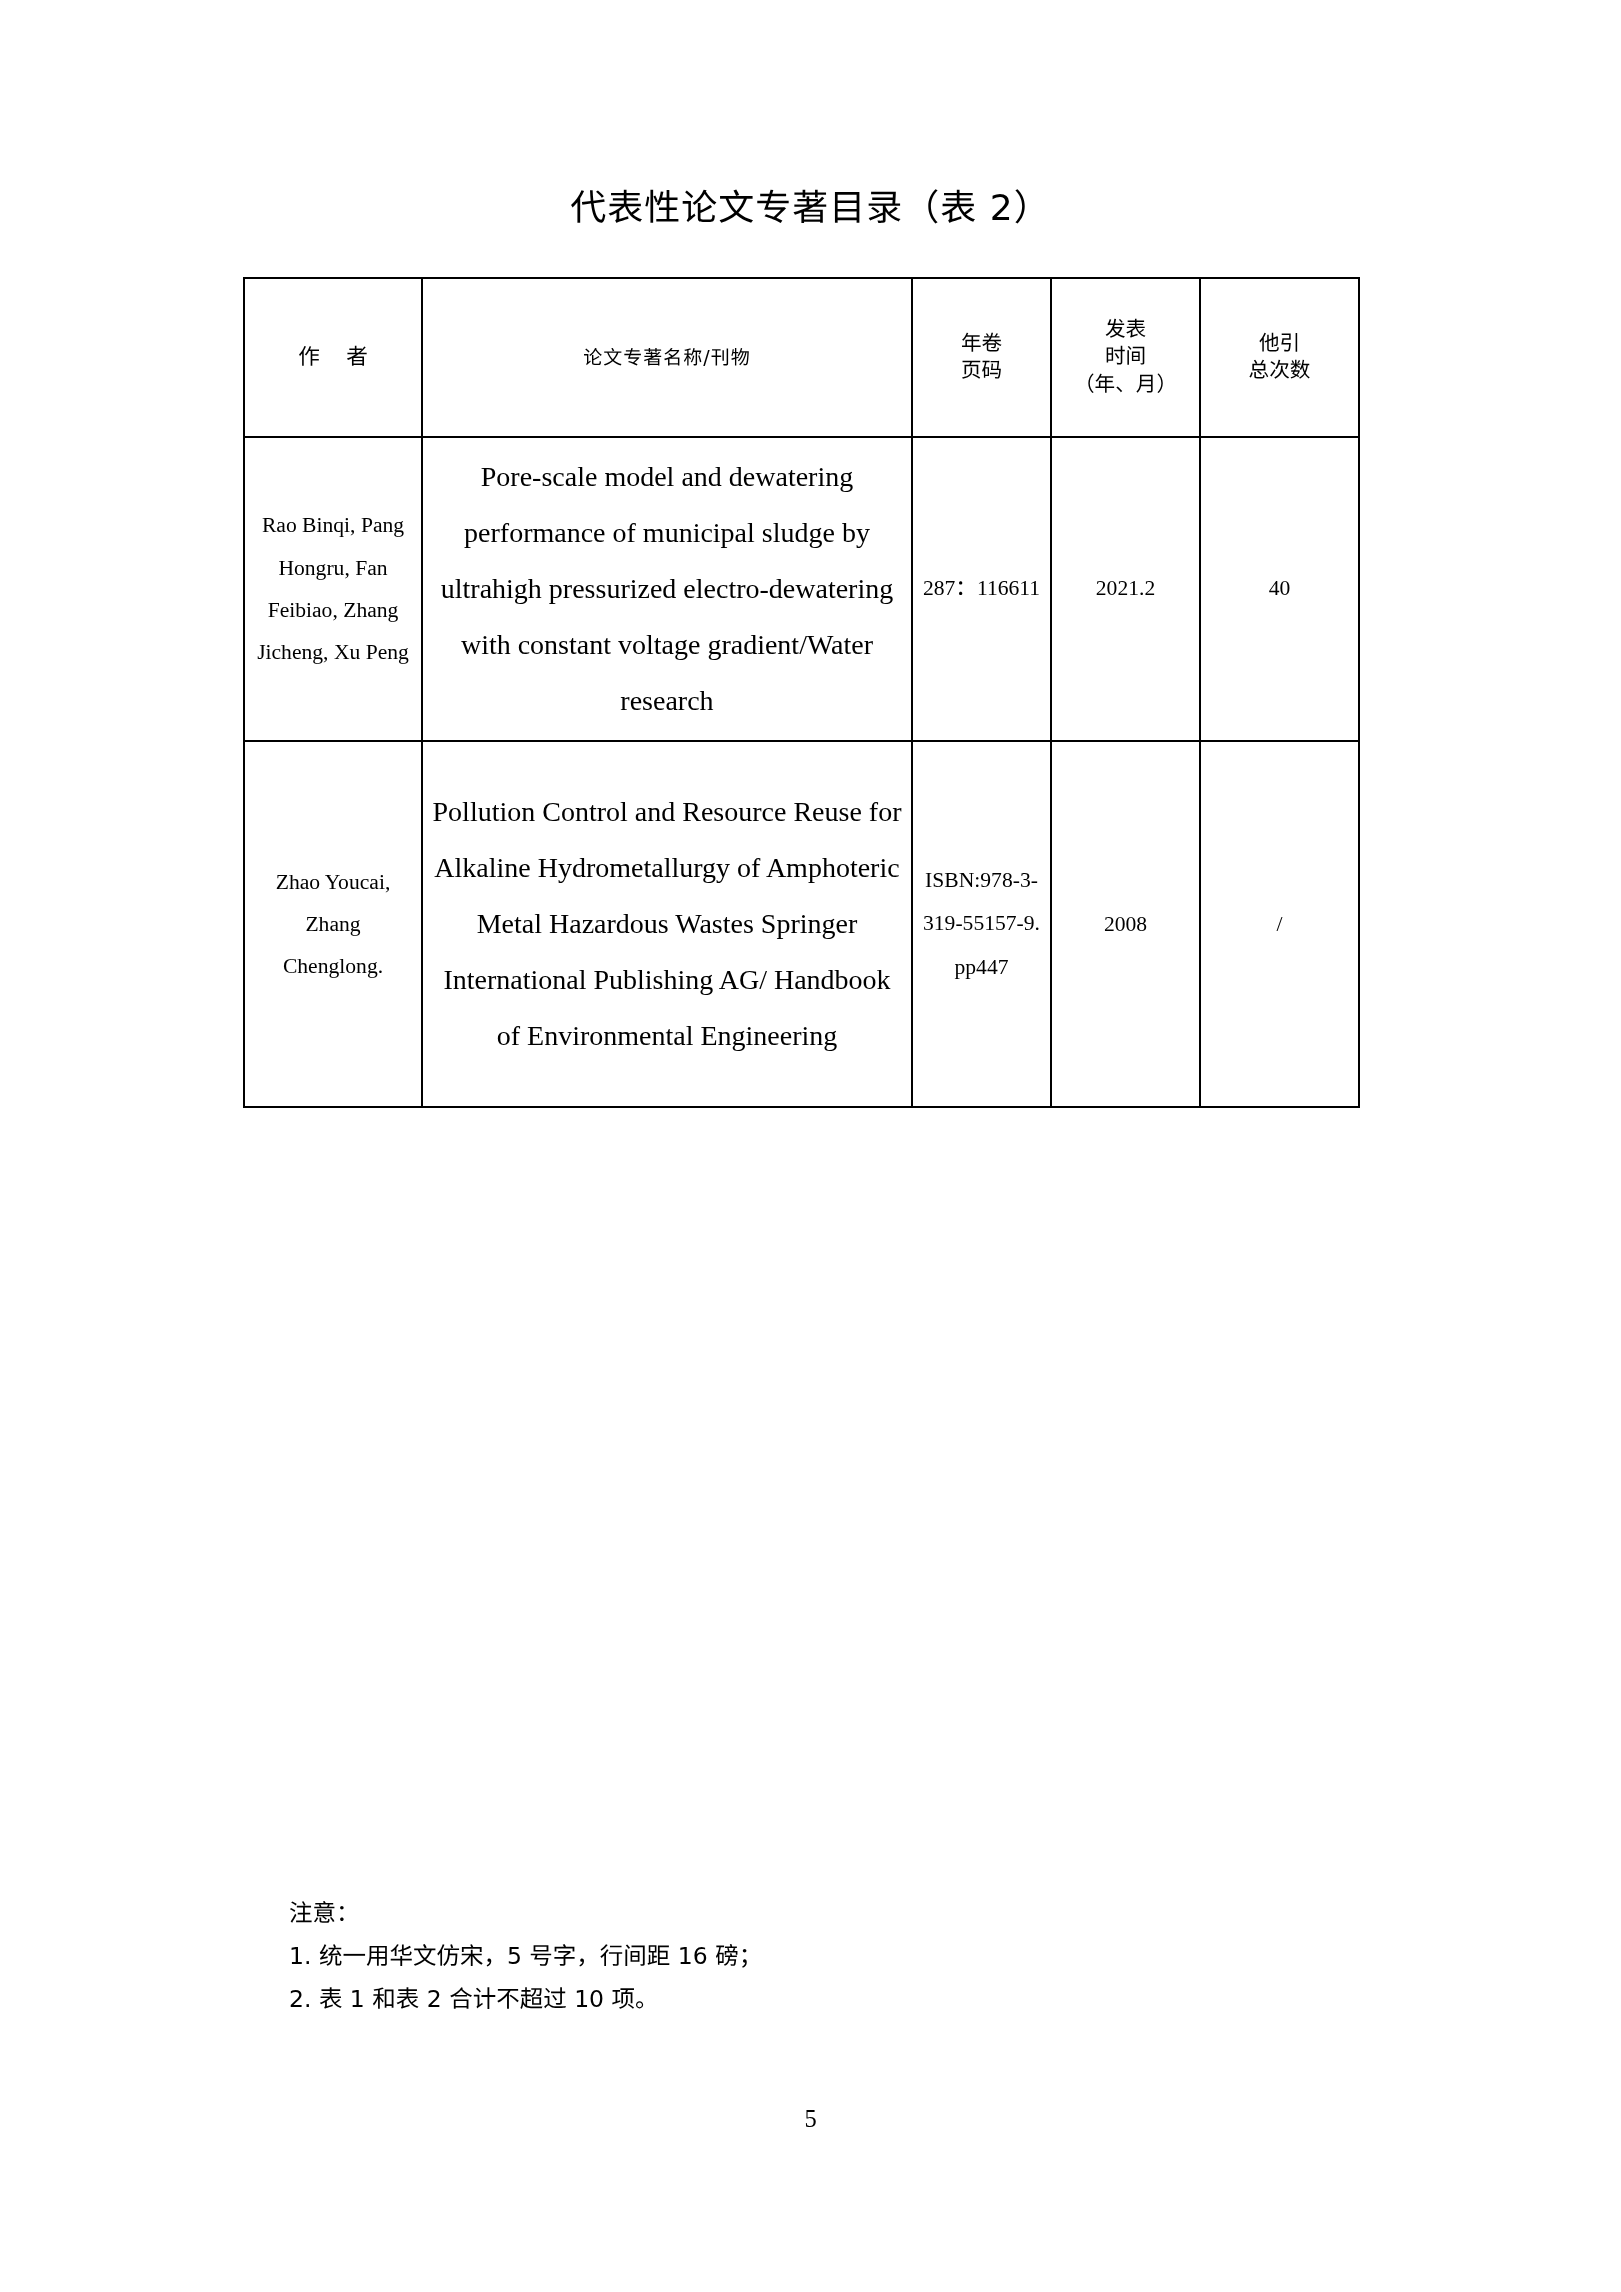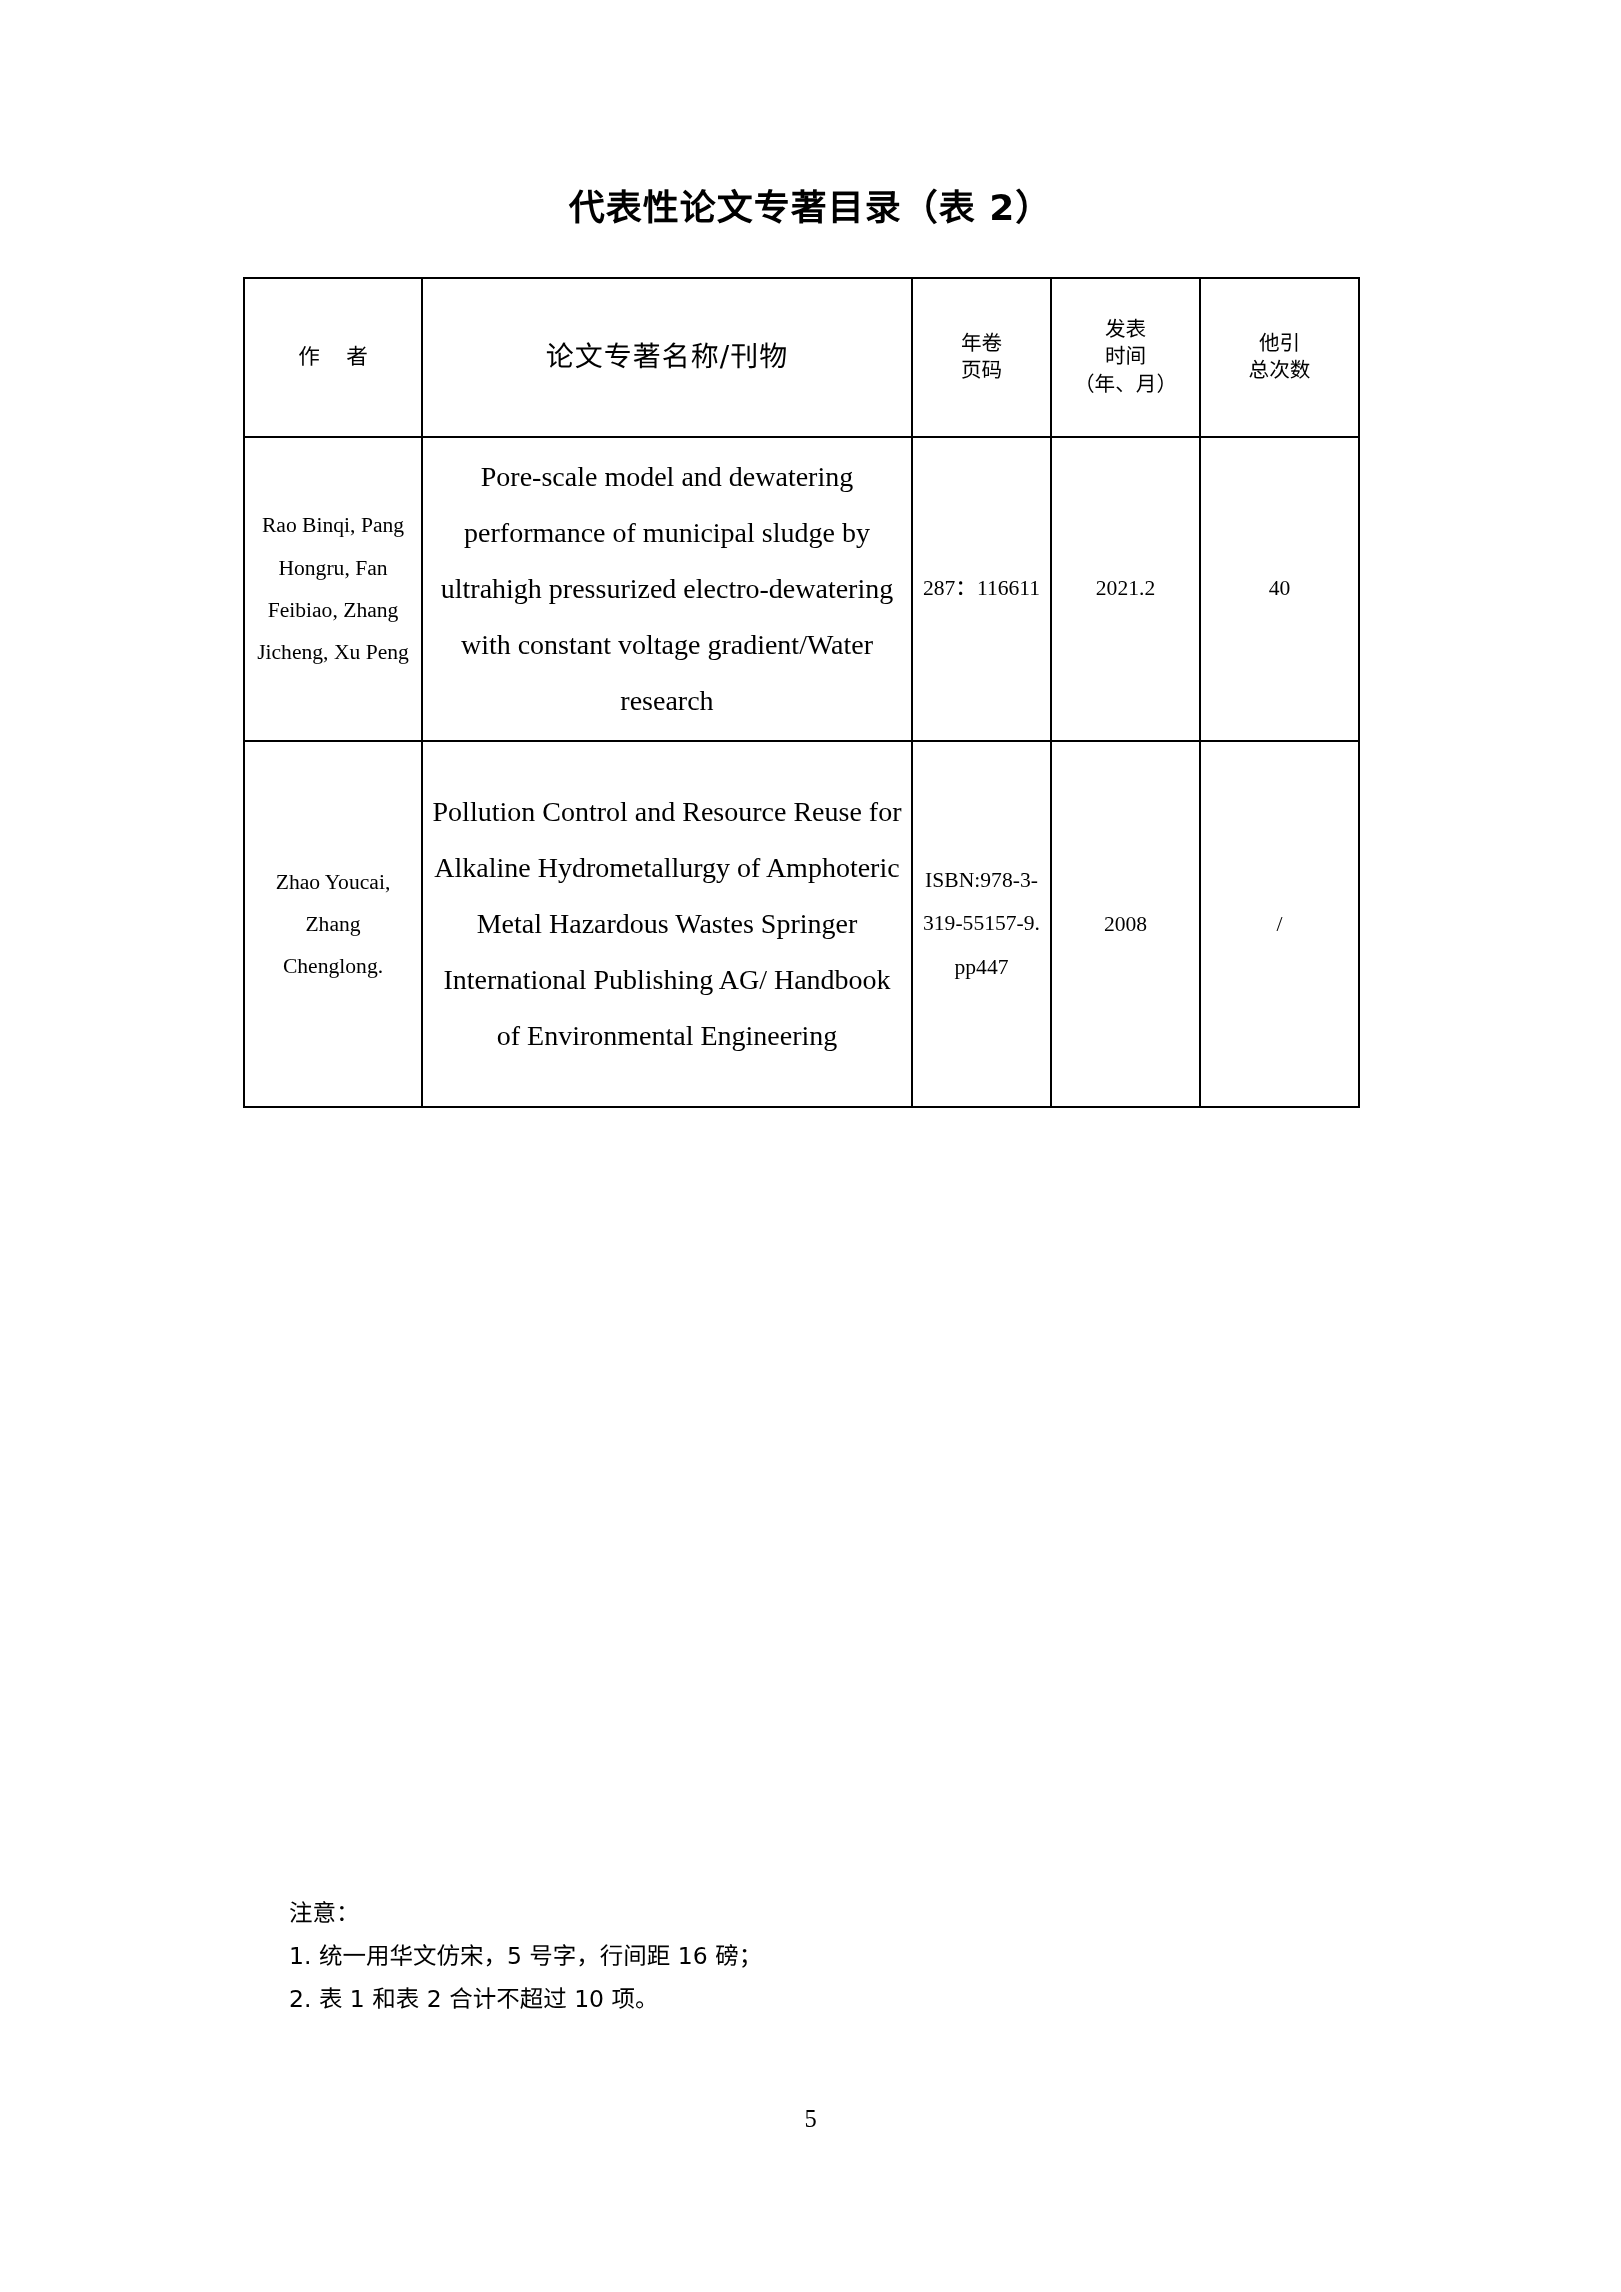--- a/index.html
+++ b/index.html
@@ -23,21 +23,21 @@
 
   
   .doc-title {
     position: absolute;
     left: 0;
     right: 0;
     top: 186px;
     text-align: center;
     font-family: "DejaVu Sans", "Liberation Sans", sans-serif;
     font-size: 36px;
-    font-weight: bold;
+    font-weight: normal;
     letter-spacing: 1px;
     line-height: 1.2;
   }
 
   
   .pub-table {
     position: absolute;
     left: 243px;
     top: 277px;
     width: 1115px;
@@ -75,21 +75,21 @@
     font-size: 21.6px;
     line-height: 1.38;
   }
   .hdr-author {
     letter-spacing: 9.8px;
     text-indent: 9.8px;
     font-size: 21.6px;
     margin-top: 44px;
   }
   .hdr-title {
-    font-size: 28px;
+    font-size: 19px;
     letter-spacing: 1px;
   }
   .hdr-stacked {
     font-size: 20.6px;
     line-height: 1.35;
   }
   .hdr-stacked span { display: block; }
 
   
   .cell-author {

